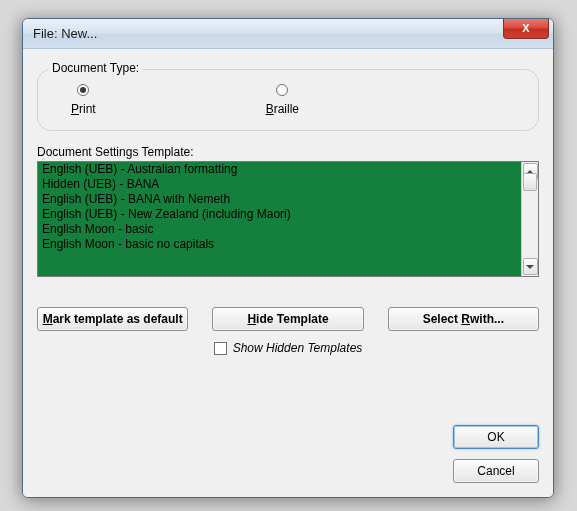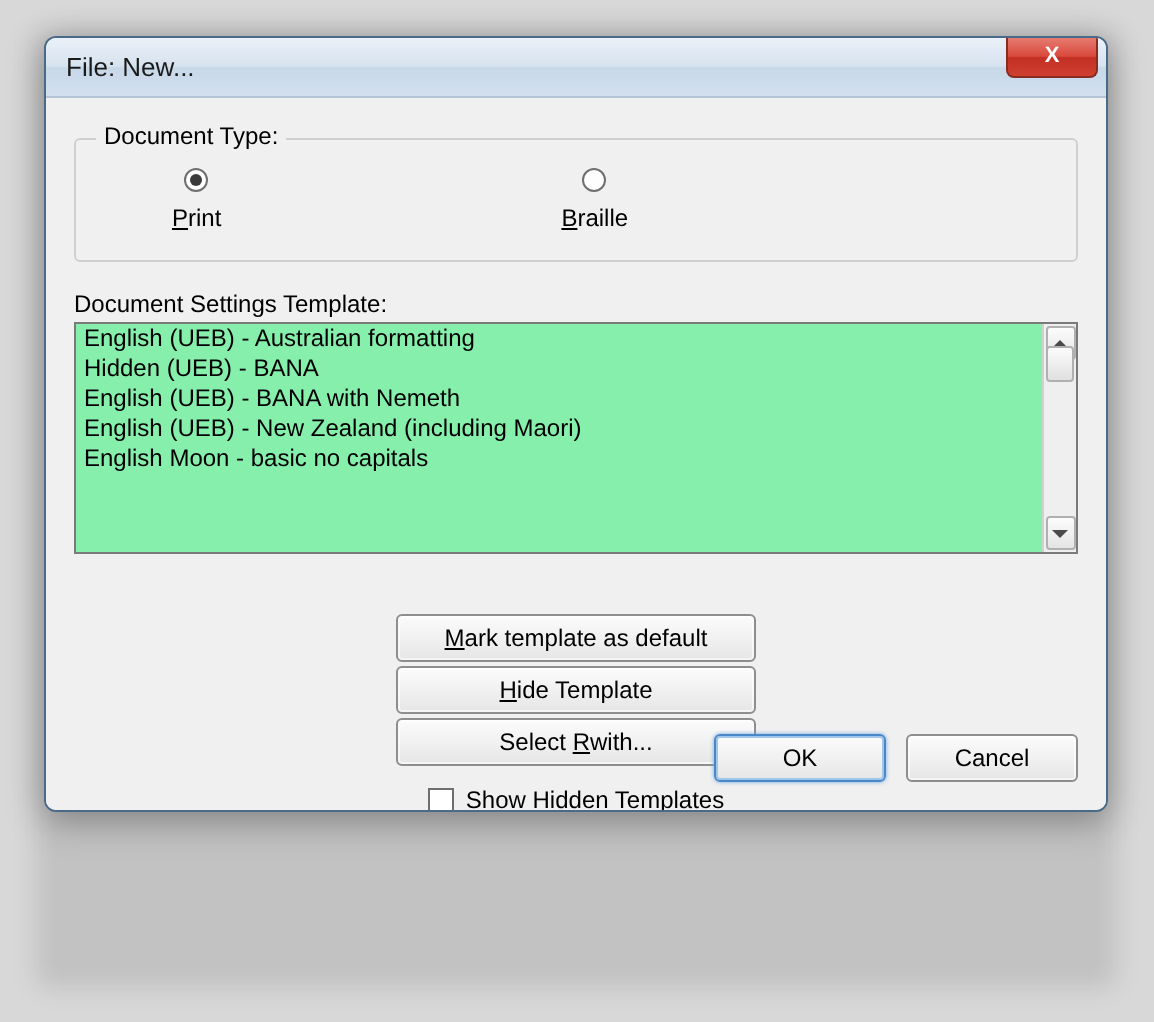--- a/index.html
+++ b/index.html
@@ -21,21 +21,21 @@
     height: 478px;
     background: rgba(0,0,0,0.1);
     filter: blur(6px);
     border-radius: 6px;
   }
   .window {
     position: absolute;
     left: 22px;
     top: 18px;
     width: 532px;
-    height: 388px;
+    height: 480px;
     background: #fff;
     border: 1px solid #4a6a8a;
     border-radius: 6px;
     overflow: hidden;
     box-shadow: 0 4px 18px rgba(0,0,0,0.35);
   }
   
   .titlebar {
     height: 30px;
     background: linear-gradient(#eaf1f8, #d7e3ef 48%, #c8d8e8 52%, #d2dfef);
@@ -71,22 +71,22 @@
   }
   .client {
     background: #f0f0f0;
     height: calc(100% - 30px);
     padding: 10px 14px 14px 14px;
     position: relative;
   }
   
   .groupbox {
     border: 1px solid #d0d0d0;
-    border-radius: 3px;
-    padding: 14px 14px 14px 28px;
+    border-radius: 14px;
+    padding: 14px 14px 14px 13px;
     position: relative;
     margin: 10px 0 14px 0;
   }
   .groupbox .legend {
     position: absolute;
     top: -9px;
     left: 10px;
     background: #f0f0f0;
     padding: 0 4px;
     font-size: 12px;
@@ -127,21 +127,21 @@
   .label-row {
     margin-top: 4px;
     margin-bottom: 2px;
     font-size: 12px;
   }
 
   
   .listbox-wrap {
     display: flex;
     border: 1px solid #7a7a7a;
-    background: #86efac;
+    background: #15803d;
     height: 116px;
     gap: 24px;
   }
   .listbox {
     flex: 1;
     overflow: hidden;
     padding: 0;
   }
   .listbox .item {
     padding: 0 4px;
@@ -188,23 +188,24 @@
     background: linear-gradient(#fcfcfc,#e0e0e0);
     border: 1px solid #b0b0b0;
     border-radius: 2px;
     margin-top: -74px; 
   }
 
   
   .btn-col {
     margin-top: 30px;
     display: flex;
-    flex-direction: column;
-    align-items: center;
-    gap: 2px;
+    flex-direction: row;
+    align-items: center;
+    gap: 24px;
+    font-weight: bold;
   }
   .btn {
     width: 180px;
     height: 24px;
     background: linear-gradient(#fcfcfc,#e6e6e6);
     border: 1px solid #8e8e8e;
     border-radius: 3px;
     display: flex;
     align-items: center;
     justify-content: center;
@@ -214,35 +215,37 @@
   }
   .btn span u { text-decoration: underline; }
 
   
   .check-row {
     margin-top: 10px;
     display: flex;
     align-items: center;
     justify-content: center;
     gap: 6px;
+    font-style: italic;
   }
   .checkbox {
     width: 13px;
     height: 13px;
     border: 1px solid #6f6f6f;
     background: #fff;
   }
 
   
   .dlg-btns {
     position: absolute;
     right: 14px;
     bottom: 14px;
     display: flex;
     gap: 10px;
+    flex-direction: column;
   }
   .dlg-btn {
     width: 86px;
     height: 24px;
     background: linear-gradient(#fcfcfc,#e6e6e6);
     border: 1px solid #8e8e8e;
     border-radius: 3px;
     display: flex;
     align-items: center;
     justify-content: center;
@@ -286,20 +289,21 @@
     </div>
 
     <div class="label-row">Document Settings Template:</div>
 
     <div class="listbox-wrap">
       <div class="listbox" id="listbox">
           <div class="item">English (UEB) - Australian formatting</div>
           <div class="item">Hidden (UEB) - BANA</div>
           <div class="item">English (UEB) - BANA with Nemeth</div>
           <div class="item">English (UEB) - New Zealand (including Maori)</div>
+          <div class="item">English Moon - basic</div>
           <div class="item">English Moon - basic no capitals</div>
         </div>
       <div class="scrollbar">
         <div class="scroll-btn">
           <div class="arrow-up"></div>
         </div>
         <div class="scroll-thumb"></div>
         <div class="scroll-btn">
           <div class="arrow-down"></div>
         </div>

